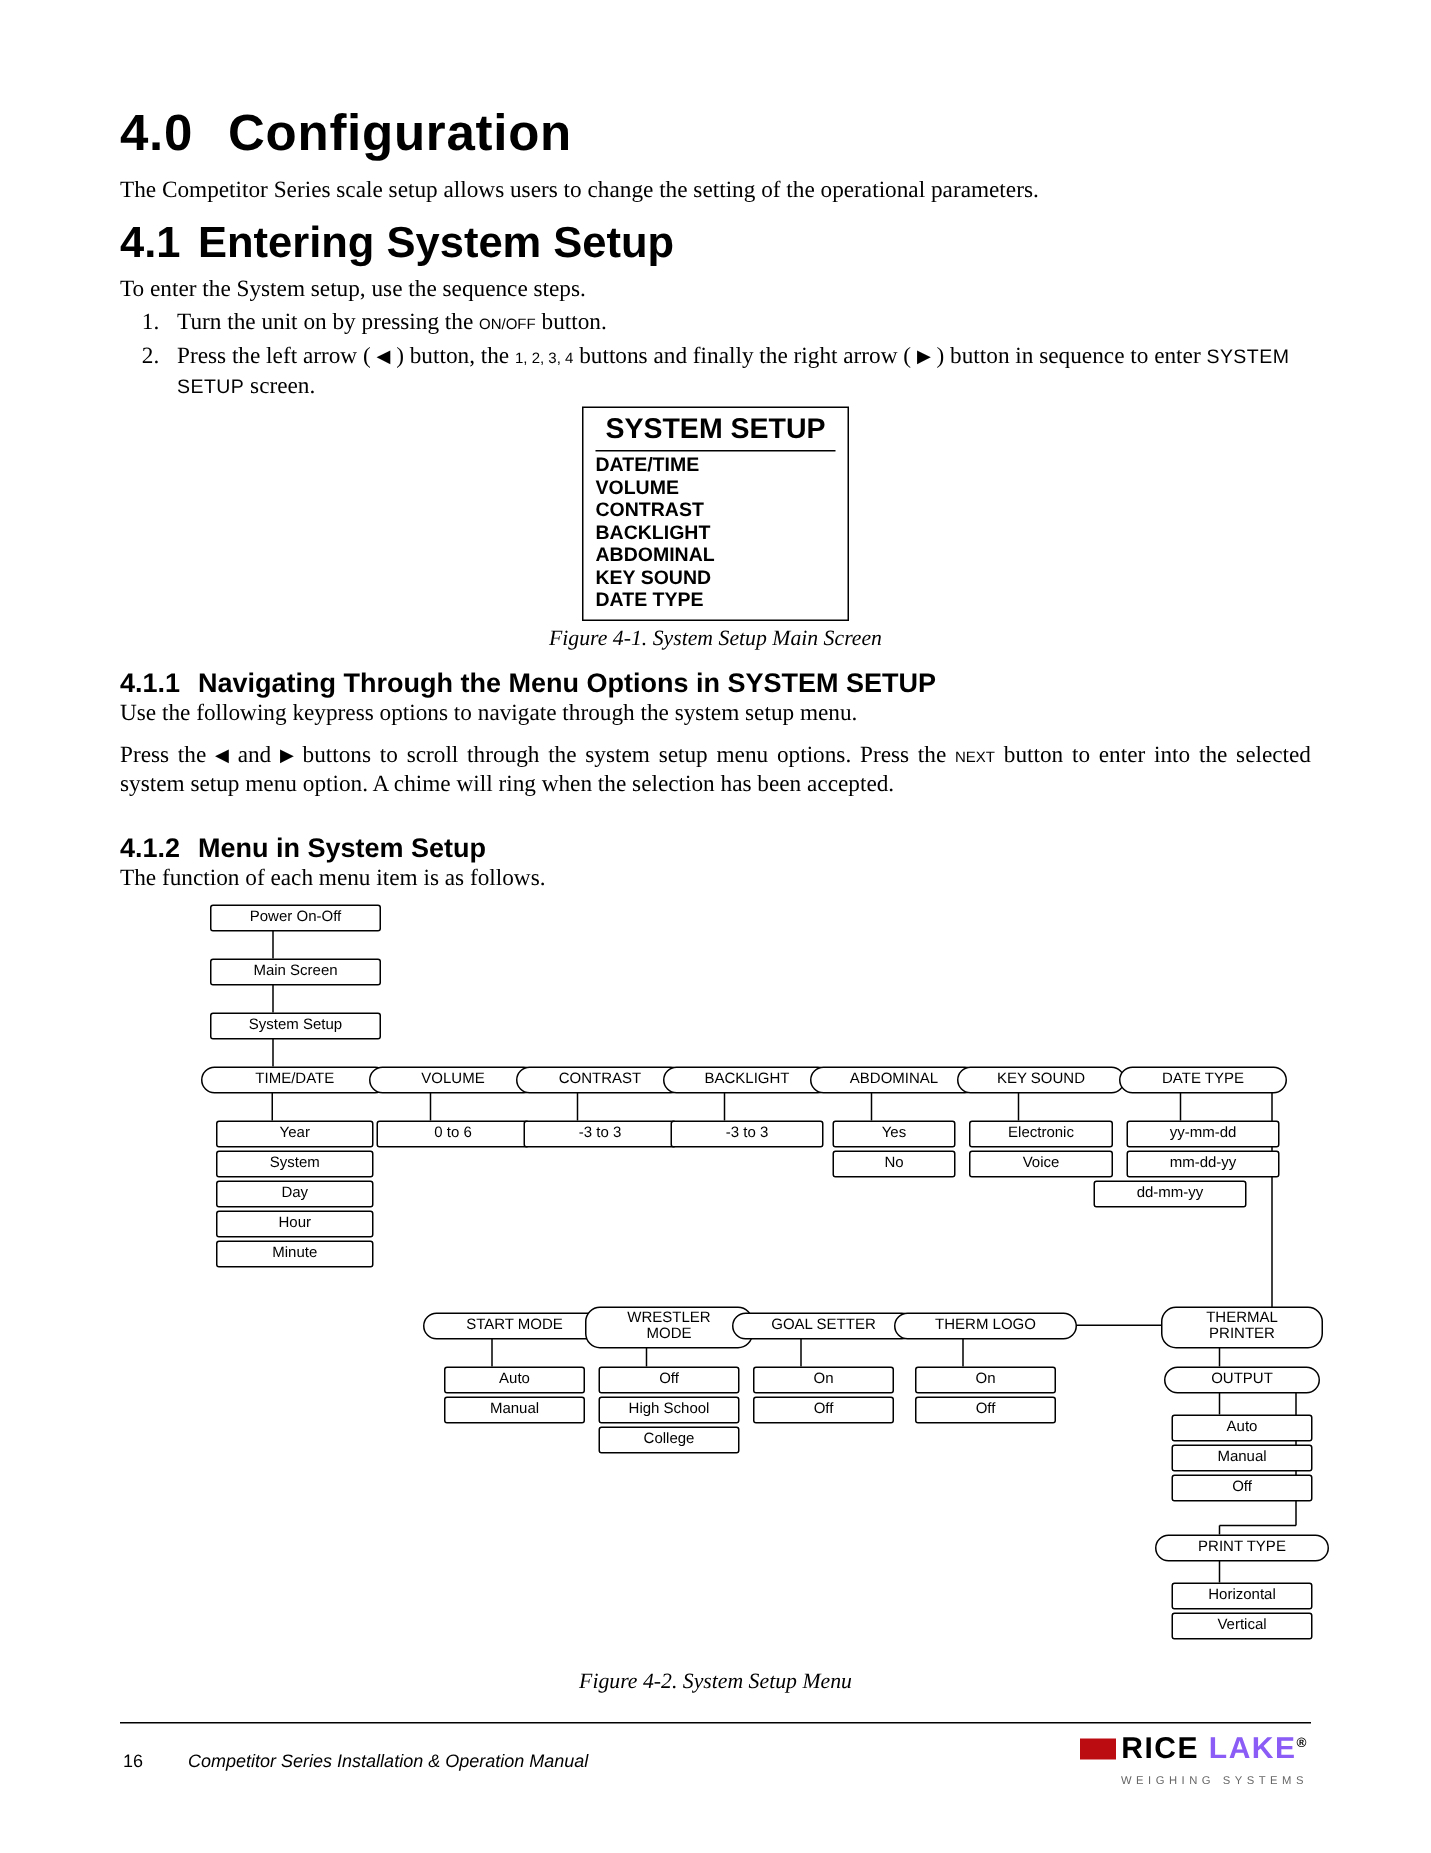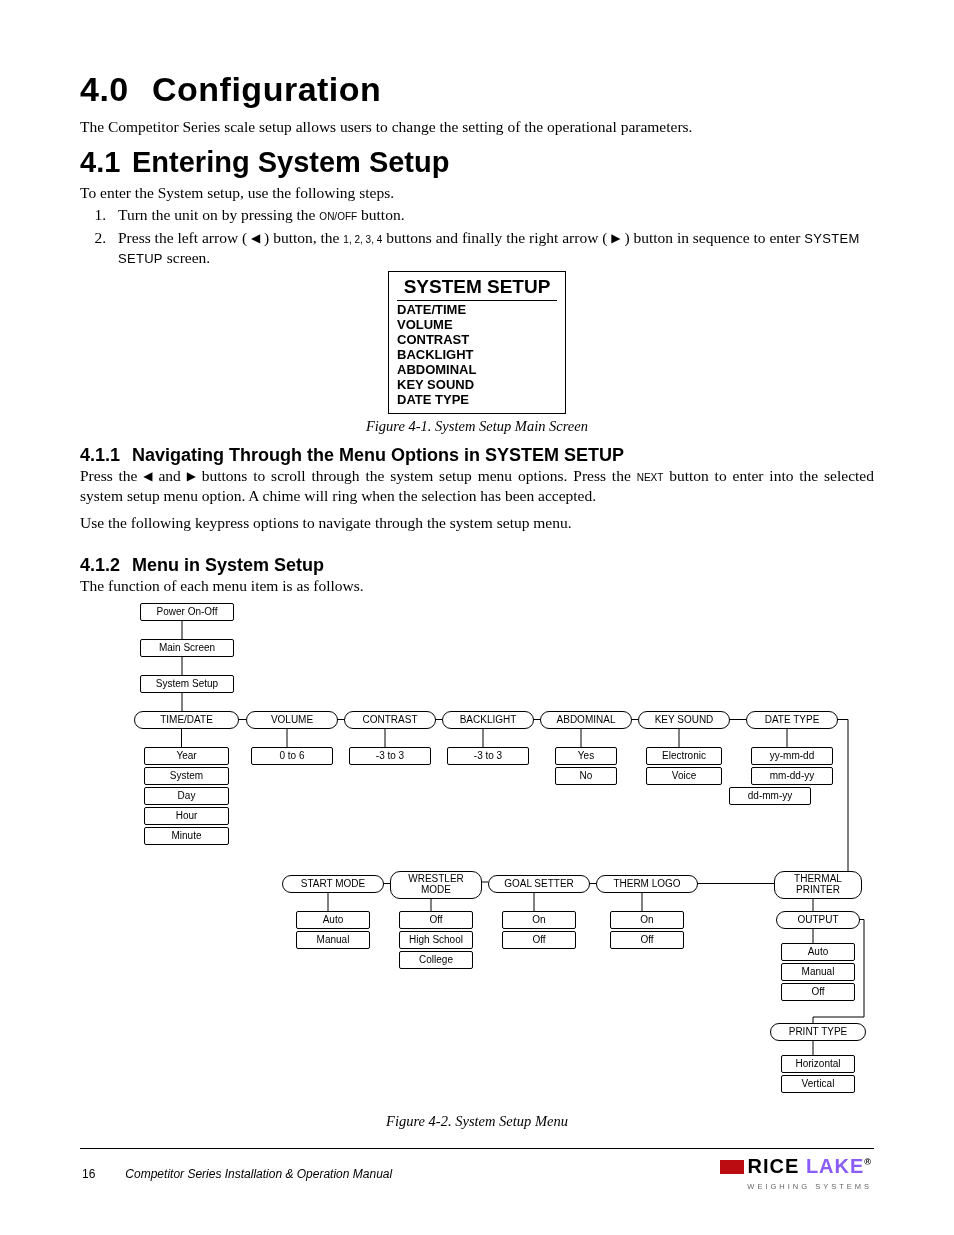--- a/index.html
+++ b/index.html
@@ -56,21 +56,21 @@
   h3.subsub {
     font-family: Arial, Helvetica, sans-serif; font-weight: bold;
     font-size: 18px; margin: 6px 0 0 0;
   }
   h3.subsub .num { display:inline-block; width: 52px; }
   
   .chart { position: relative; width: 790px; height: 510px; margin: 6px 0 0 30px; }
   .node {
     position: absolute; border: 1px solid #000; border-radius: 10px;
     font-family: Arial, Helvetica, sans-serif; font-size: 10px;
-    text-align: center; padding: 2px 4px; background: #fff;
+    text-align: center; padding: 2px 14px; background: #fff;
     line-height: 1.05; min-height: 12px;
     display: flex; align-items: center; justify-content: center;
   }
   .node.sq { border-radius: 2px; }
   .chart svg { position: absolute; left:0; top:0; }
   
   .rule { border-top: 1px solid #000; margin: 18px 0 6px 0;}
   .footer { font-size: 12px; display:flex; align-items:center; justify-content:space-between; padding: 0 2px;}
   .footer .pg { font-family: Arial, Helvetica, sans-serif; }
   .footer .ttl { font-style: italic; font-family: Arial, Helvetica, sans-serif; margin-left: 30px; flex:1;}
@@ -85,21 +85,21 @@
 
 <div class="page">
   <h1 class="sec">
     <span class="num">4.0</span><span>Configuration</span>
   </h1>
   <p class="body">The Competitor Series scale setup allows users to change the setting of the operational parameters.</p>
 
   <h2 class="subsec">
     <span class="num">4.1</span><span>Entering System Setup</span>
   </h2>
-  <p class="body" style="margin-bottom:2px">To enter the System setup, use the following steps.</p>
+  <p class="body" style="margin-bottom:2px">To enter the System setup, use the sequence steps.</p>
   <ol class="steps">
     <li>
       <span>Turn the unit on by pressing the </span><span class="sans">ON/OFF</span><span> button.</span>
     </li>
     <li>
       <span>Press the left arrow ( </span><span class="arrow">◀</span><span> ) button, the </span><span class="sans">1, 2, 3, 4</span><span> buttons and finally the right arrow ( </span><span class="arrow">▶</span><span> ) button in sequence to enter </span><span class="smcaps">SYSTEM SETUP</span><span> screen.</span>
     </li>
   </ol>
 
   <div class="setup-box">
@@ -112,24 +112,24 @@
         <div class="setup-item">ABDOMINAL</div>
         <div class="setup-item">KEY SOUND</div>
         <div class="setup-item">DATE TYPE</div>
       </div>
   </div>
   <div class="figcap">Figure 4-1. System Setup Main Screen</div>
 
   <h3 class="subsub">
     <span class="num">4.1.1</span><span>Navigating Through the Menu Options in SYSTEM SETUP</span>
   </h3>
+  <p class="body">Use the following keypress options to navigate through the system setup menu.</p>
   <p class="body" style="text-align:justify">
     <span>Press the </span><span class="arrow">◀</span><span> and </span><span class="arrow">▶</span><span> buttons to scroll through the system setup menu options. Press the </span><span class="sans">NEXT</span><span> button to enter into the selected system setup menu option. A chime will ring when the selection has been accepted.</span>
   </p>
-  <p class="body">Use the following keypress options to navigate through the system setup menu.</p>
 
   <h3 class="subsub" style="margin-top:22px">
     <span class="num">4.1.2</span><span>Menu in System Setup</span>
   </h3>
   <p class="body">The function of each menu item is as follows.</p>
 
   <div class="chart" id="chart">
     <svg id="chart-svg" width="790" height="510">
         <line x1="72" y1="17" x2="72" y2="36" stroke="#000" stroke-width="1"></line>
         <line x1="72" y1="53" x2="72" y2="72" stroke="#000" stroke-width="1"></line>

